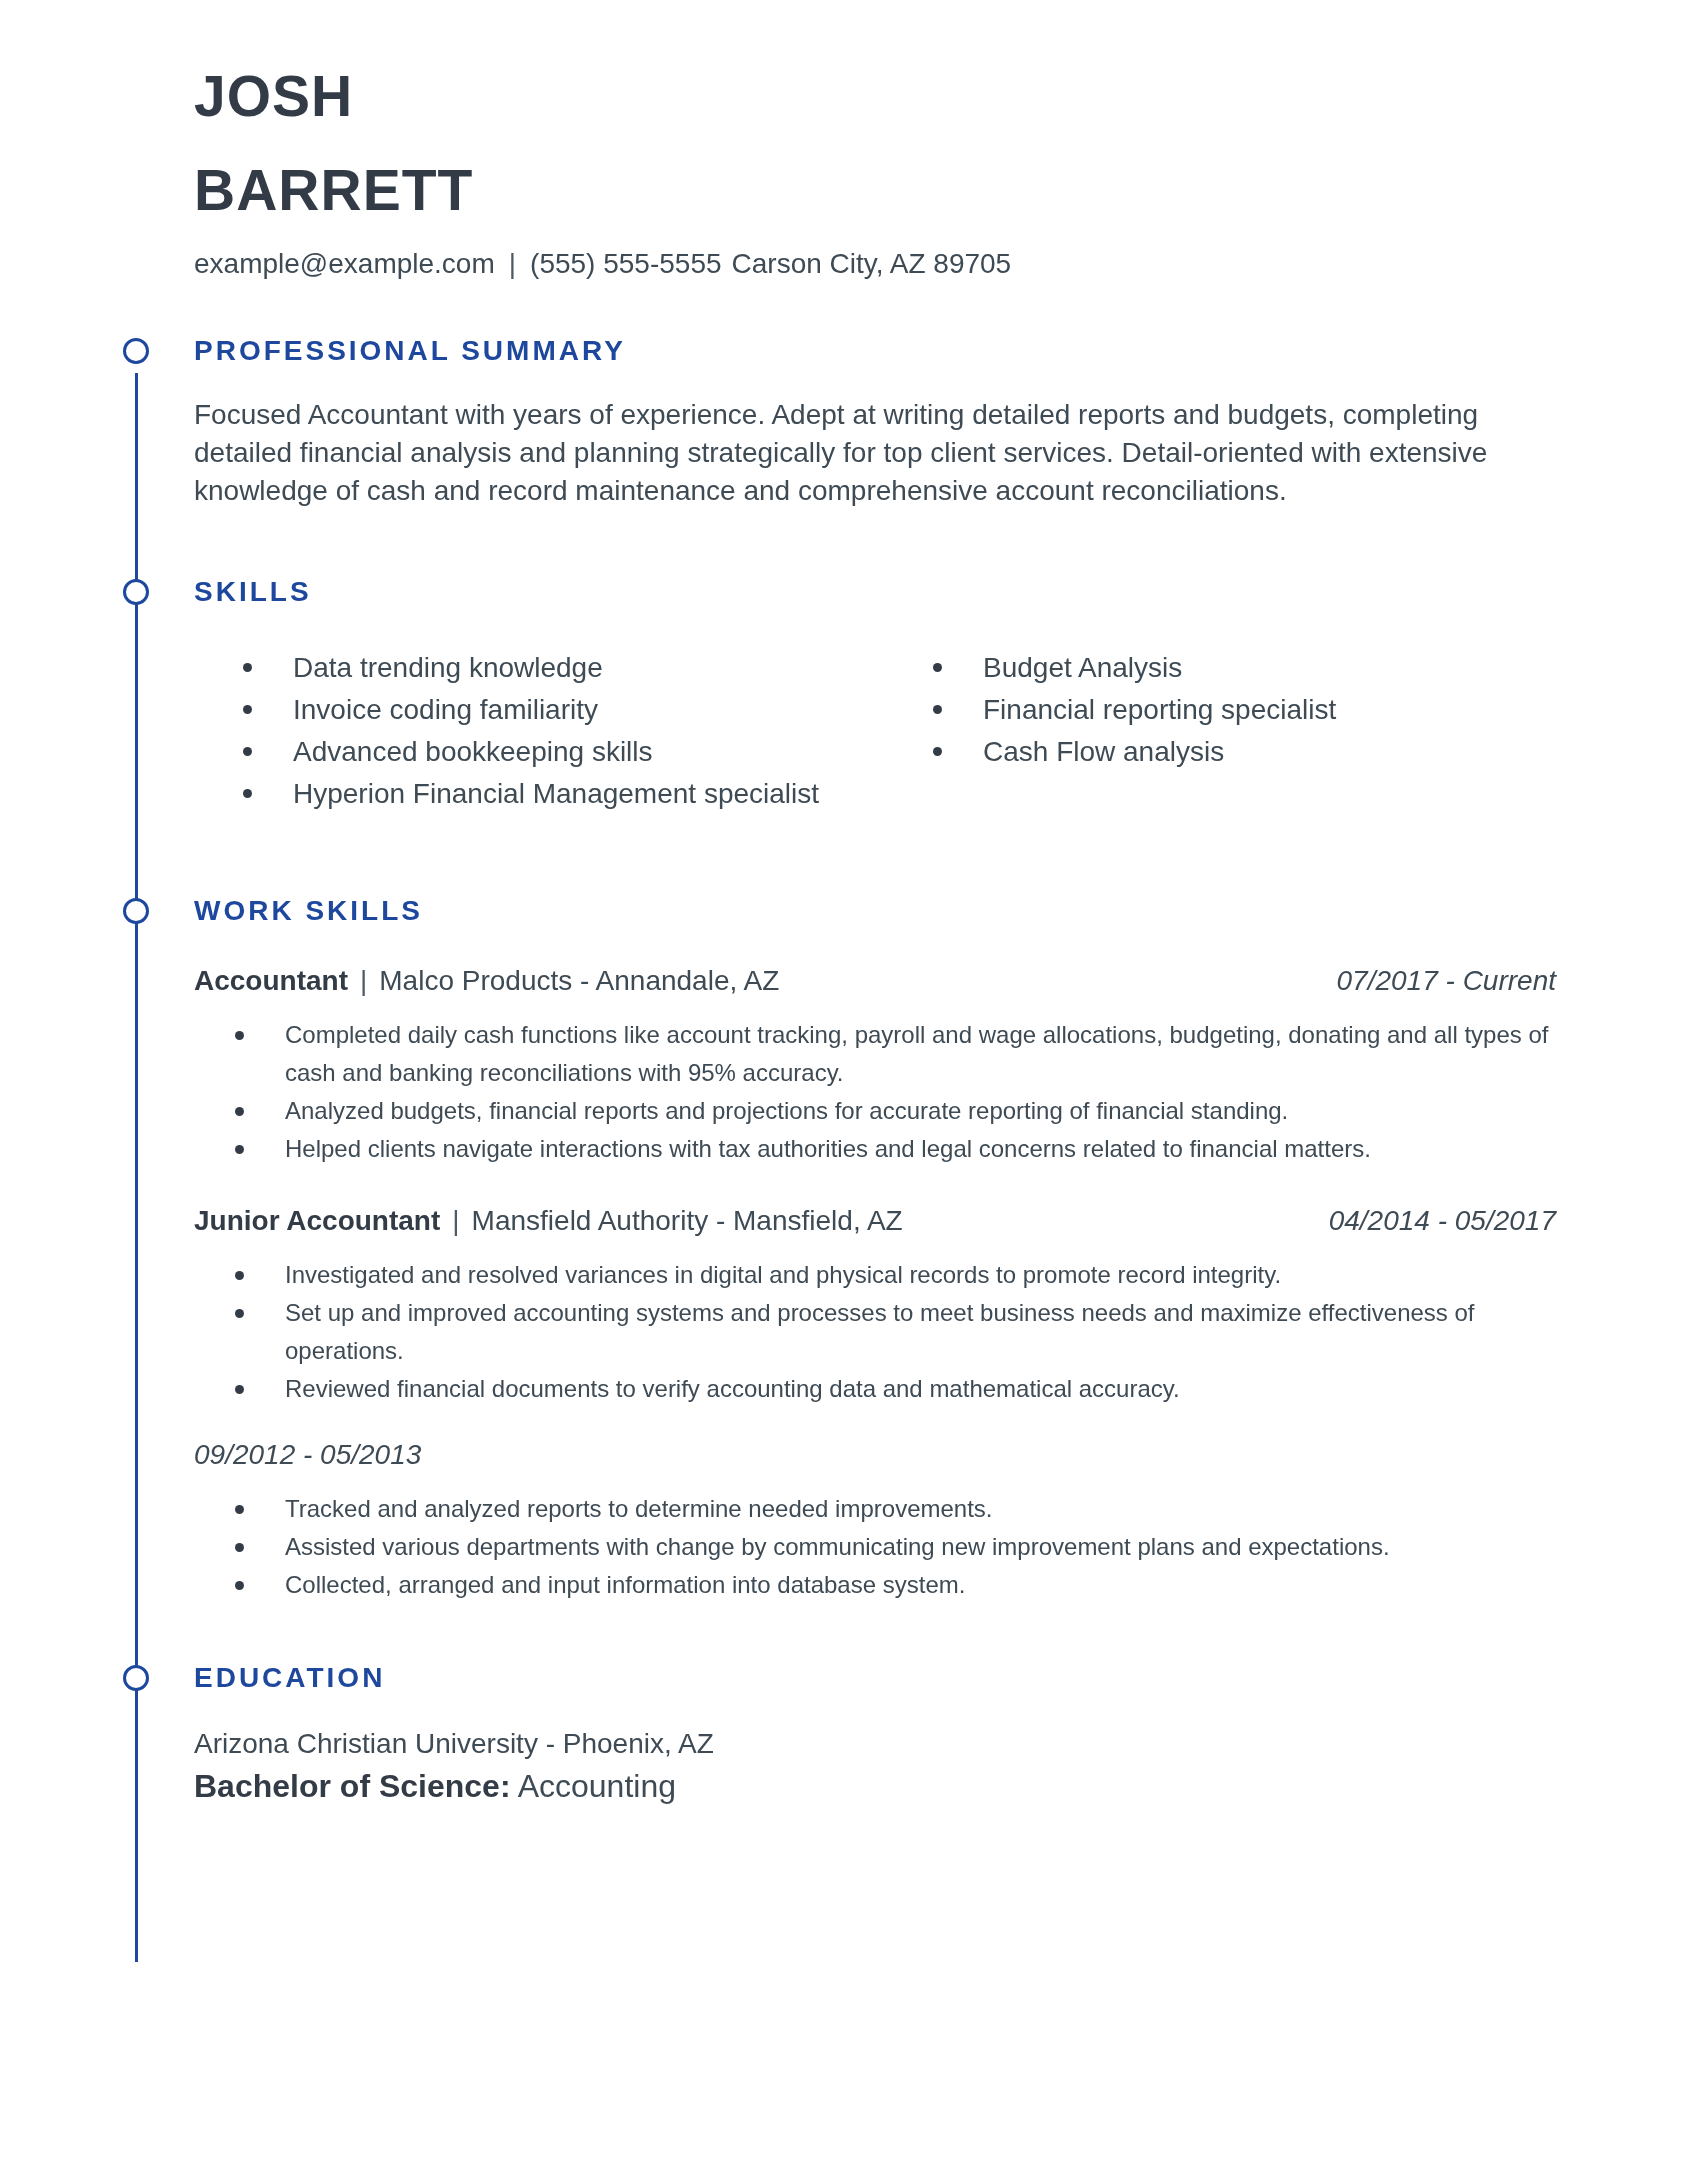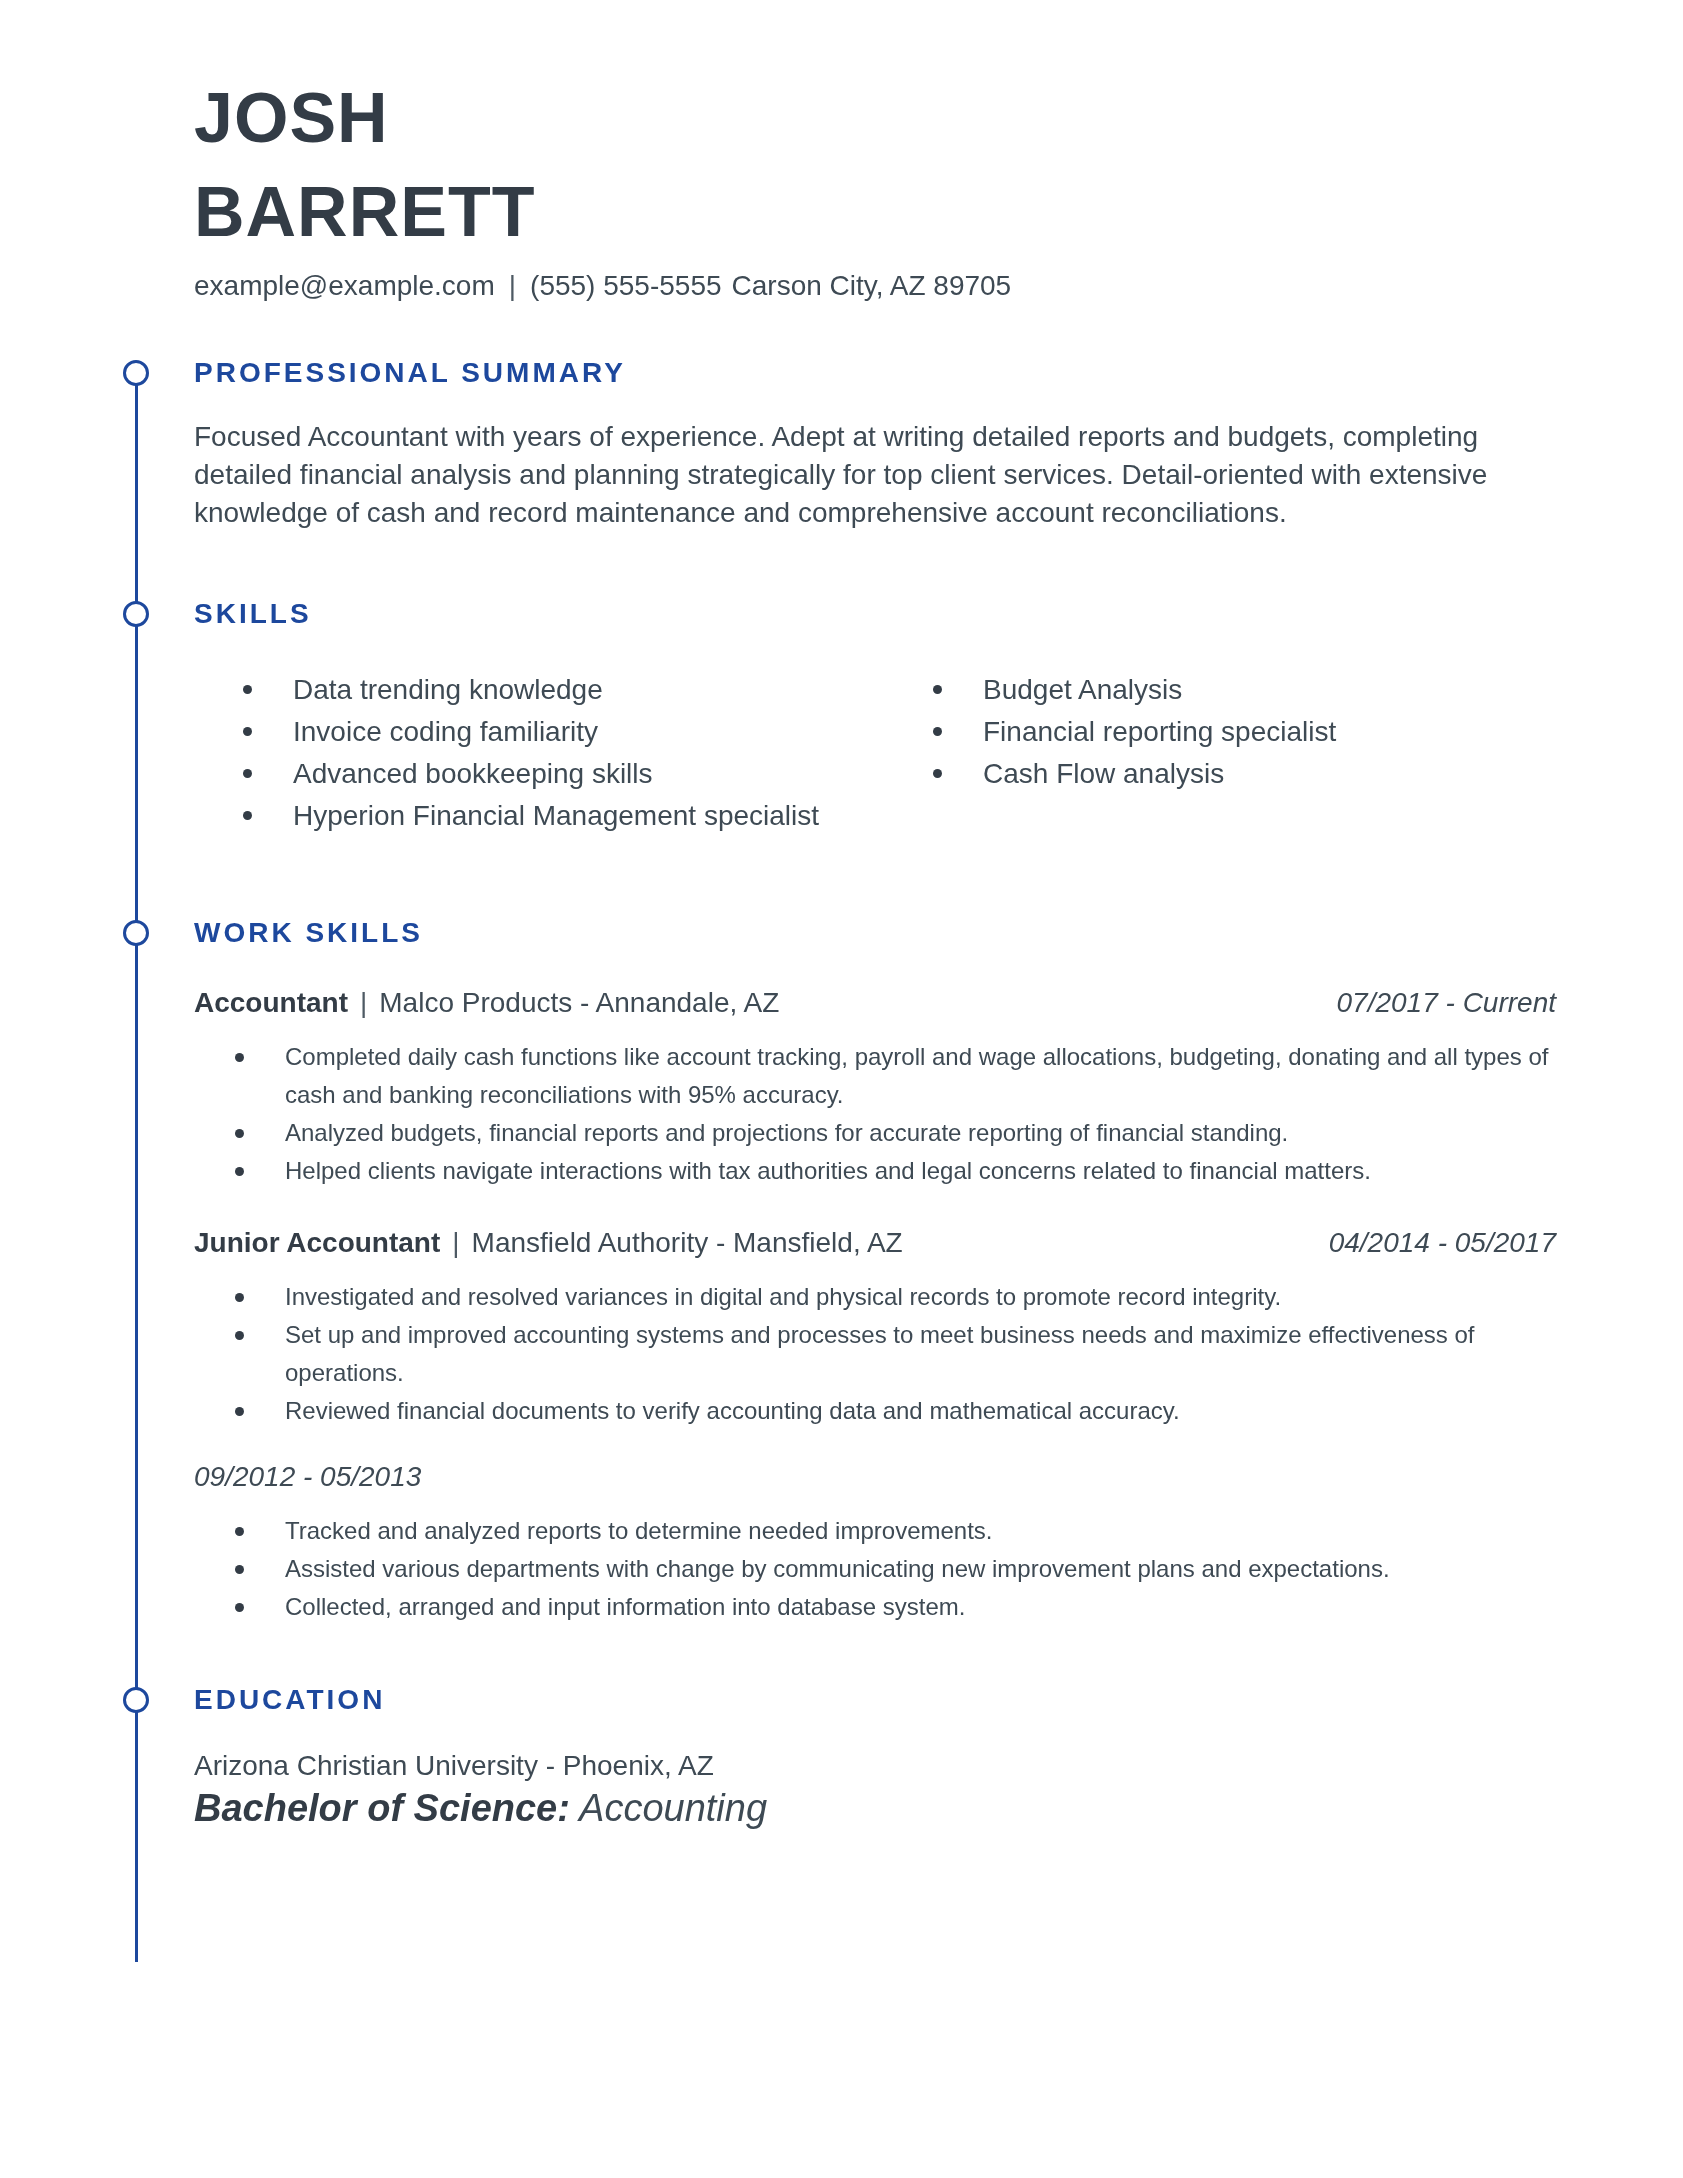--- a/index.html
+++ b/index.html
@@ -9,21 +9,21 @@
     color:#3e4a54;position:relative;overflow:hidden;
   }
   
   .tl-line{
     position:absolute;left:135px;top:373px;width:3px;height:1589px;
     background:#1d489d;z-index:0;
   }
   
   .content{position:absolute;left:194px;top:0;width:1362px;}
   
-  h1{margin:71px 0 0 0;padding:0;font-size:70px;line-height:94px;
+  h1{margin:49px 0 0 0;padding:0;font-size:57px;line-height:94px;
      letter-spacing:1px;color:#333c46;font-weight:bold;}
   h1 .name-line{display:block;}
   .contact{margin-top:10px;font-size:28px;line-height:34px;color:#3e4a54;}
   .contact .sep{padding:0 14px;color:#4e5a64;}
   .contact .loc{padding-left:10px;}
   
   h2{
     position:relative;margin:0;padding:0;font-size:28px;line-height:38px;
     letter-spacing:3px;color:#1d489d;font-weight:bold;z-index:1;
   }
@@ -54,21 +54,21 @@
             font-size:28px;line-height:34px;}
   .job-title{font-weight:bold;color:#333c46;}
   .job-sep{padding:0 12px;color:#4e5a64;}
   .job-company{color:#3e4a54;}
   .job-dates{font-style:italic;white-space:nowrap;color:#3e4a54;}
   .job-bullets{list-style:none;margin:18px 0 0 0;padding:0 0 0 91px;}
   .job-bullets li{position:relative;font-size:24px;line-height:38px;margin-bottom:0;color:#3e4a54;}
   .job-bullets .dot{top:15px;}
   
   .edu-school{margin:28px 0 0 0;font-size:28px;line-height:38px;color:#3e4a54;}
-  .edu-degree{margin:4px 0 0 0;font-size:38px;line-height:38px;color:#3e4a54;font-style:italic;}
+  .edu-degree{margin:4px 0 0 0;font-size:32px;line-height:38px;color:#3e4a54;}
   .edu-label{font-weight:bold;color:#333c46;}
   .edu-sep{font-weight:bold;color:#333c46;}
 </style>
 </head>
 <body>
 
 <div class="page">
 
   <span class="tl-line"></span>
 

